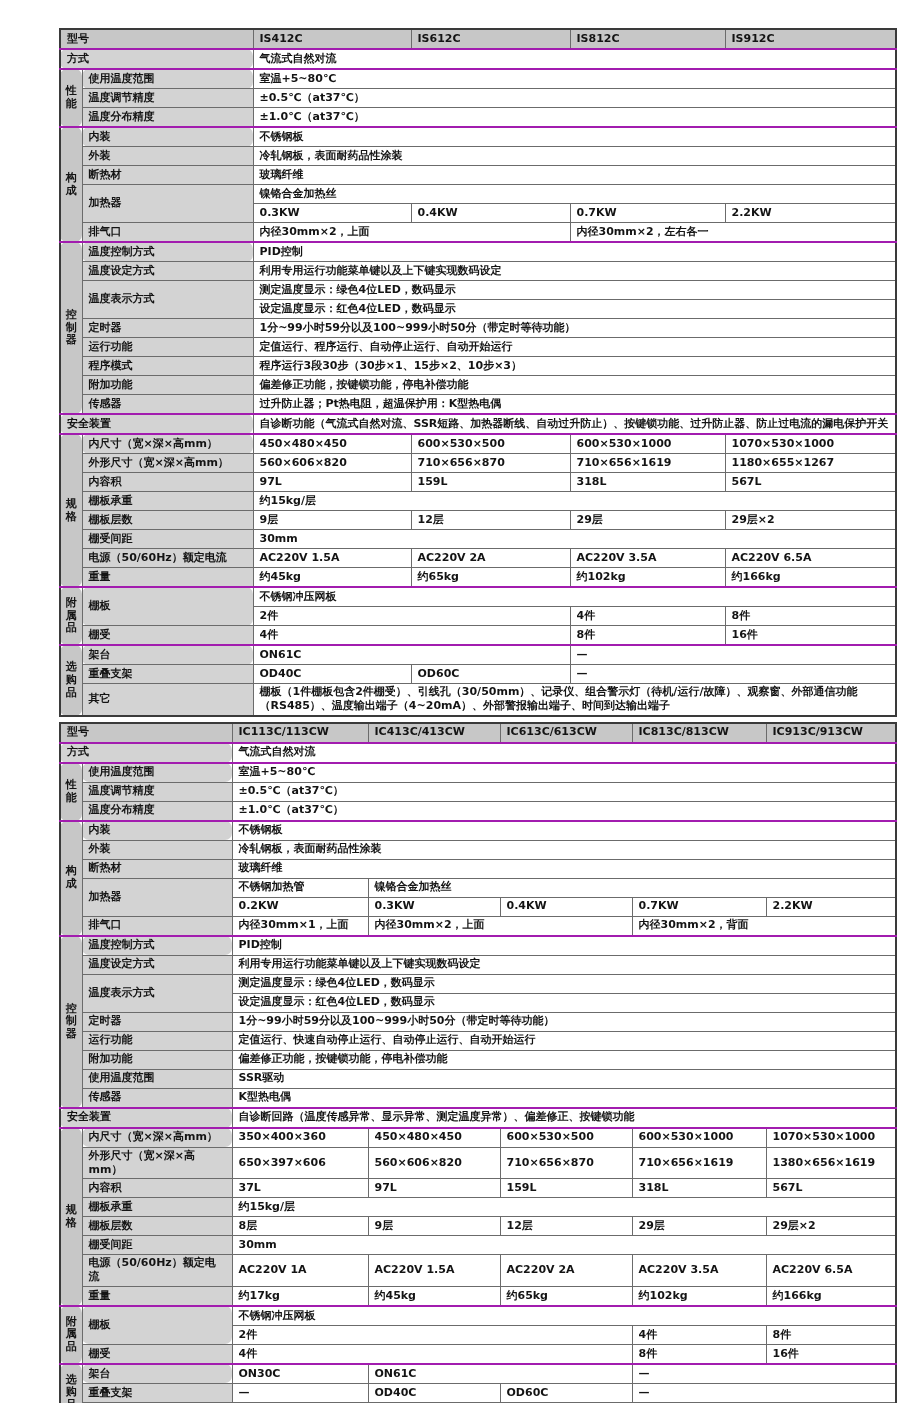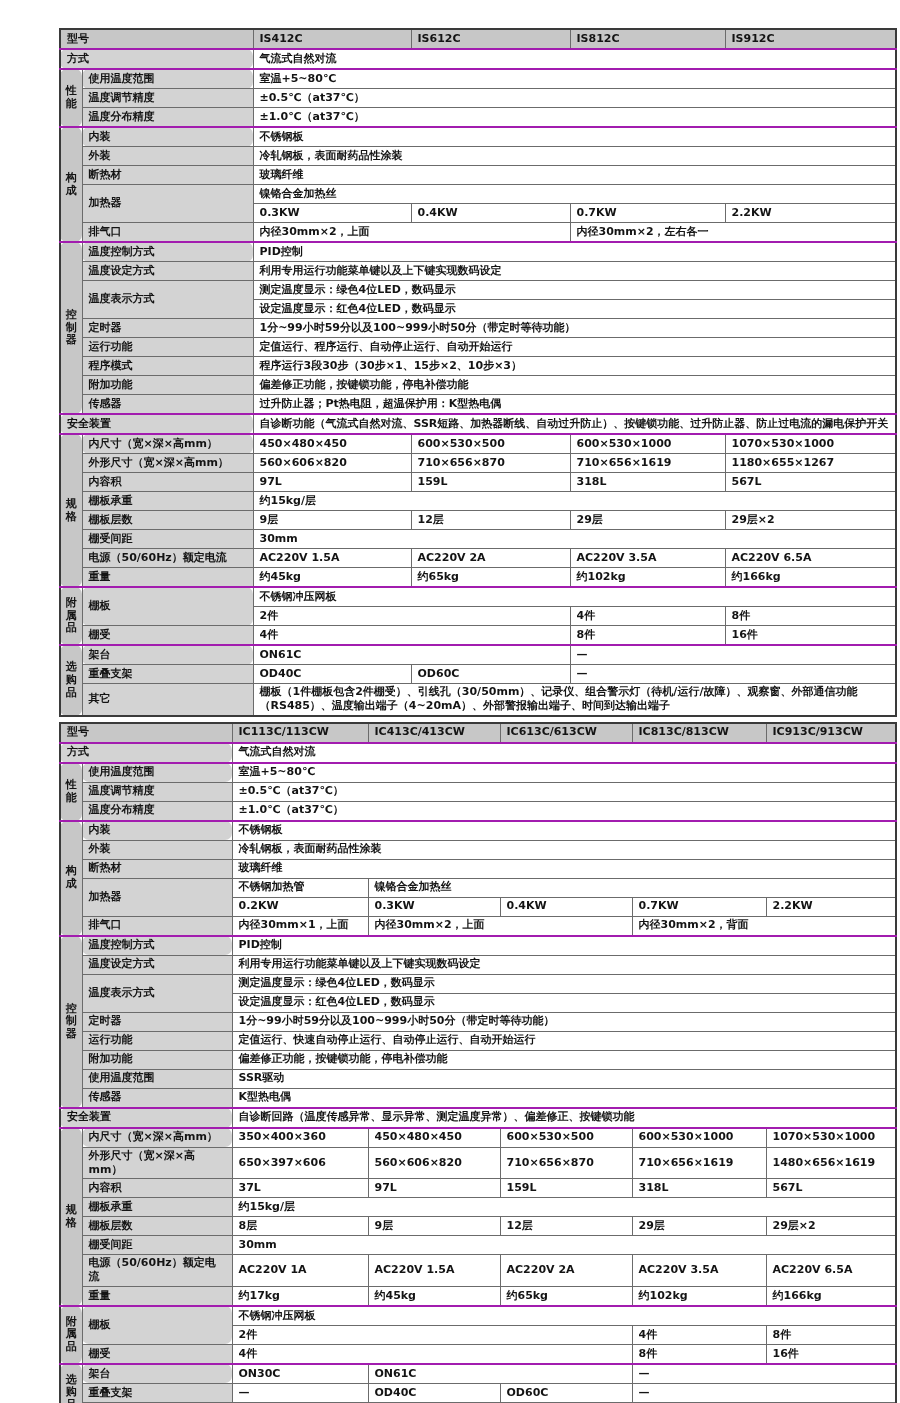--- a/index.html
+++ b/index.html
@@ -325,21 +325,21 @@
           <td class="v">600×530×500</td>
           <td class="v">600×530×1000</td>
           <td class="v">1070×530×1000</td>
         </tr>
         <tr>
           <td class="l">外形尺寸（宽×深×高mm）</td>
           <td class="v">650×397×606</td>
           <td class="v">560×606×820</td>
           <td class="v">710×656×870</td>
           <td class="v">710×656×1619</td>
-          <td class="v">1480×656×1619</td>
+          <td class="v">1380×656×1619</td>
         </tr>
         <tr>
           <td class="l">内容积</td>
           <td class="v">37L</td>
           <td class="v">97L</td>
           <td class="v">159L</td>
           <td class="v">318L</td>
           <td class="v">567L</td>
         </tr>
         <tr>

